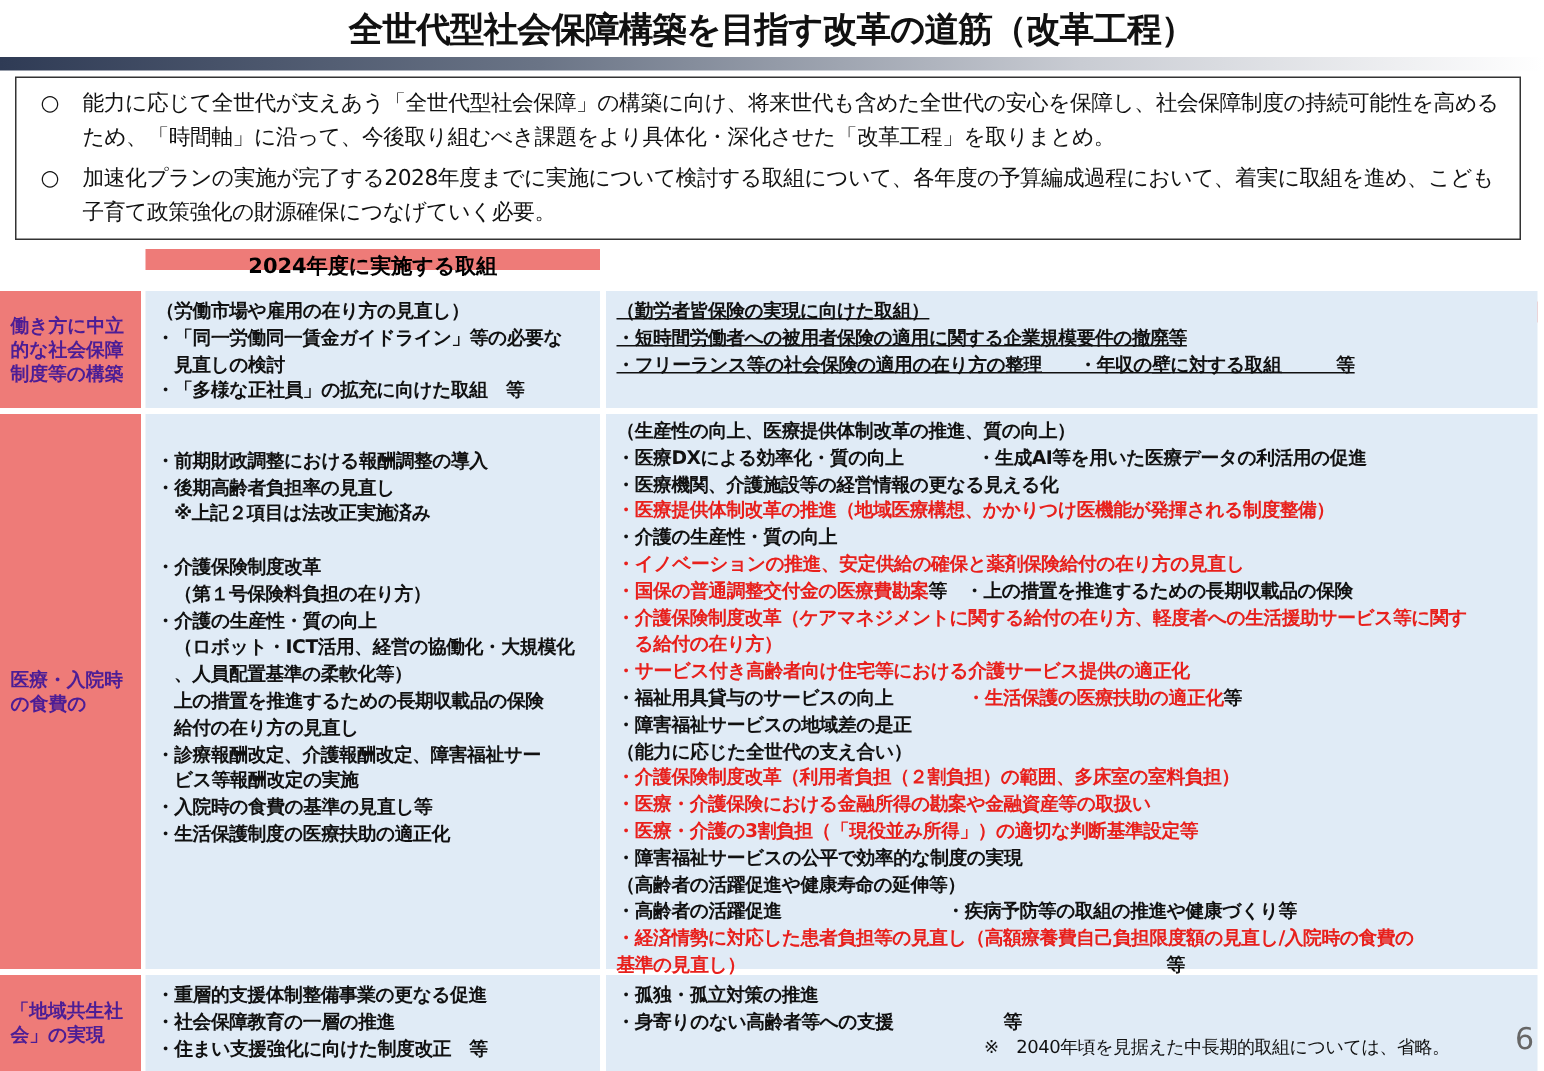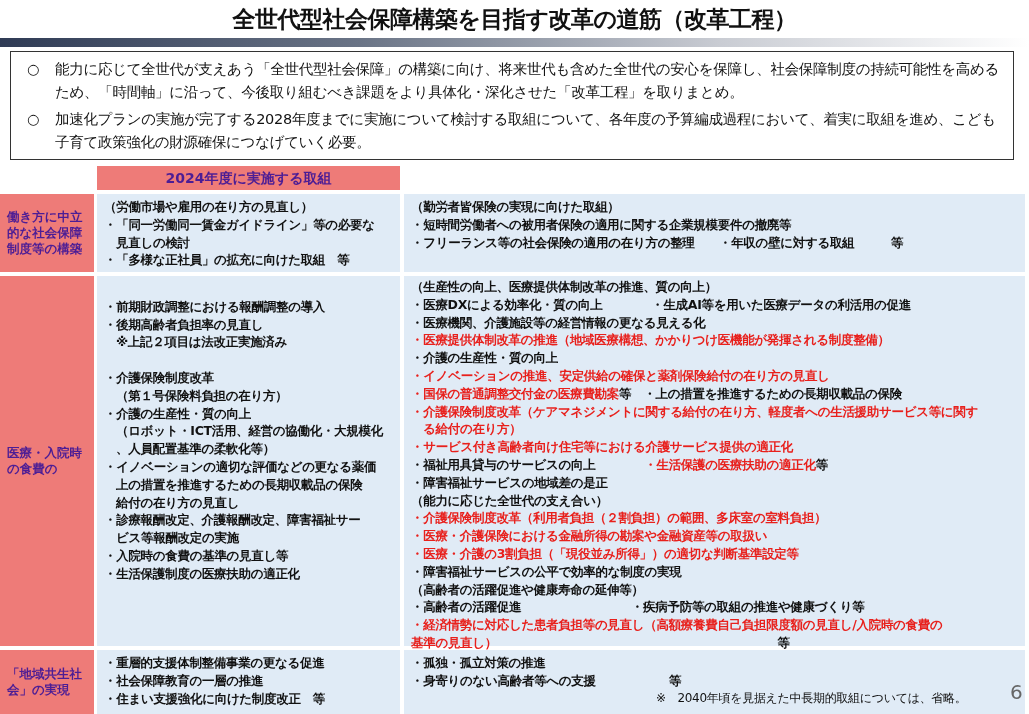--- a/index.html
+++ b/index.html
@@ -21,21 +21,21 @@
   .summary {
     position: absolute; left: 10px; top: 51px; width: 1004px; height: 109px;
     border: 1.5px solid #333; background: #fff; padding: 6px 10px 0 16px;
   }
   .summary-item { display: flex; font-size: 14.5px; line-height: 23px; margin-bottom: 4px; letter-spacing: -0.3px; }
   .summary-bullet { width: 28px; flex: none; }
   .grid {
     position: absolute; left: 0; top: 166px; width: 1029px; height: 548px;
   }
   .hdr {
-    position: absolute; height: 24px; background: #ee7b78; color: #4c1d95;
+    position: absolute; height: 14px; background: #ee7b78; color: #000000;
     font-weight: bold; font-size: 14px; text-align: center; line-height: 24px;
   }
   .rowhdr {
     position: absolute; left: 0; width: 94px; background: #ee7b78; color: #4c1d95;
     font-weight: bold; font-size: 12.5px; line-height: 16px; padding: 0 4px 0 7px;
     display: flex; align-items: center;
   }
   .cell {
     position: absolute; background: #e0ebf6; font-size: 12.5px; font-weight: bold;
     line-height: 17.8px; padding: 4px 6px 0 7px; letter-spacing: -0.3px;
@@ -69,39 +69,38 @@
   <div class="hdr" style="left:97px; top:0; width:303px;">2024年度に実施する取組</div>
   <div class="hdr" style="left:404px; top:0; width:621px;margin-top:35px;">2028年度までに検討する取組</div>
 
   <div class="rowhdr" style="top:28px; height:78px;">働き方に中立的な社会保障制度等の構築</div>
   <div class="cell" id="r0l" style="left:97px; top:28px; width:303px; height:78px;">
       <div class="line"><span>（労働市場や雇用の在り方の見直し）</span></div>
       <div class="line"><span>・「同一労働同一賃金ガイドライン」等の必要な</span></div>
       <div class="line indent"><span>見直しの検討</span></div>
       <div class="line"><span>・「多様な正社員」の拡充に向けた取組　等</span></div>
     </div>
-  <div class="cell" id="r0r" style="left:404px; top:28px; width:621px; height:78px;">
+  <div class="cell" id="r0r" style="left:404px; top:28px; width:621px; height:78px;text-decoration:underline;">
       <div class="line"><span>（勤労者皆保険の実現に向けた取組）</span></div>
       <div class="line"><span>・短時間労働者への被用者保険の適用に関する企業規模要件の撤廃等</span></div>
       <div class="line"><span>・フリーランス等の社会保険の適用の在り方の整理　　・年収の壁に対する取組　　　等</span></div>
     </div>
 
   <div class="rowhdr" style="top:110px; height:370px;">医療・入院時の食費の</div>
   <div class="cell" id="r1l" style="left:97px; top:110px; width:303px; height:370px;">
       <div class="line"><span>&nbsp;</span></div>
       <div class="line"><span>・前期財政調整における報酬調整の導入</span></div>
       <div class="line"><span>・後期高齢者負担率の見直し</span></div>
       <div class="line indent"><span>※上記２項目は法改正実施済み</span></div>
       <div class="line"><span>&nbsp;</span></div>
       <div class="line"><span>・介護保険制度改革</span></div>
       <div class="line indent"><span>（第１号保険料負担の在り方）</span></div>
       <div class="line"><span>・介護の生産性・質の向上</span></div>
       <div class="line indent"><span>（ロボット・ICT活用、経営の協働化・大規模化</span></div>
       <div class="line indent"><span>、人員配置基準の柔軟化等）</span></div>
-      <div class="line"><span>・イノベーションの適切な評価などの更なる薬価</span></div>
       <div class="line indent"><span>上の措置を推進するための長期収載品の保険</span></div>
       <div class="line indent"><span>給付の在り方の見直し</span></div>
       <div class="line"><span>・診療報酬改定、介護報酬改定、障害福祉サー</span></div>
       <div class="line indent"><span>ビス等報酬改定の実施</span></div>
       <div class="line"><span>・入院時の食費の基準の見直し等</span></div>
       <div class="line"><span>・生活保護制度の医療扶助の適正化</span></div>
     </div>
   <div class="cell" id="r1r" style="left:404px; top:110px; width:621px; height:370px; padding-top:2px;">
       <div class="line"><span>（生産性の向上、医療提供体制改革の推進、質の向上）</span></div>
       <div class="line"><span>・医療DXによる効率化・質の向上　　　　・生成AI等を用いた医療データの利活用の促進</span></div>

